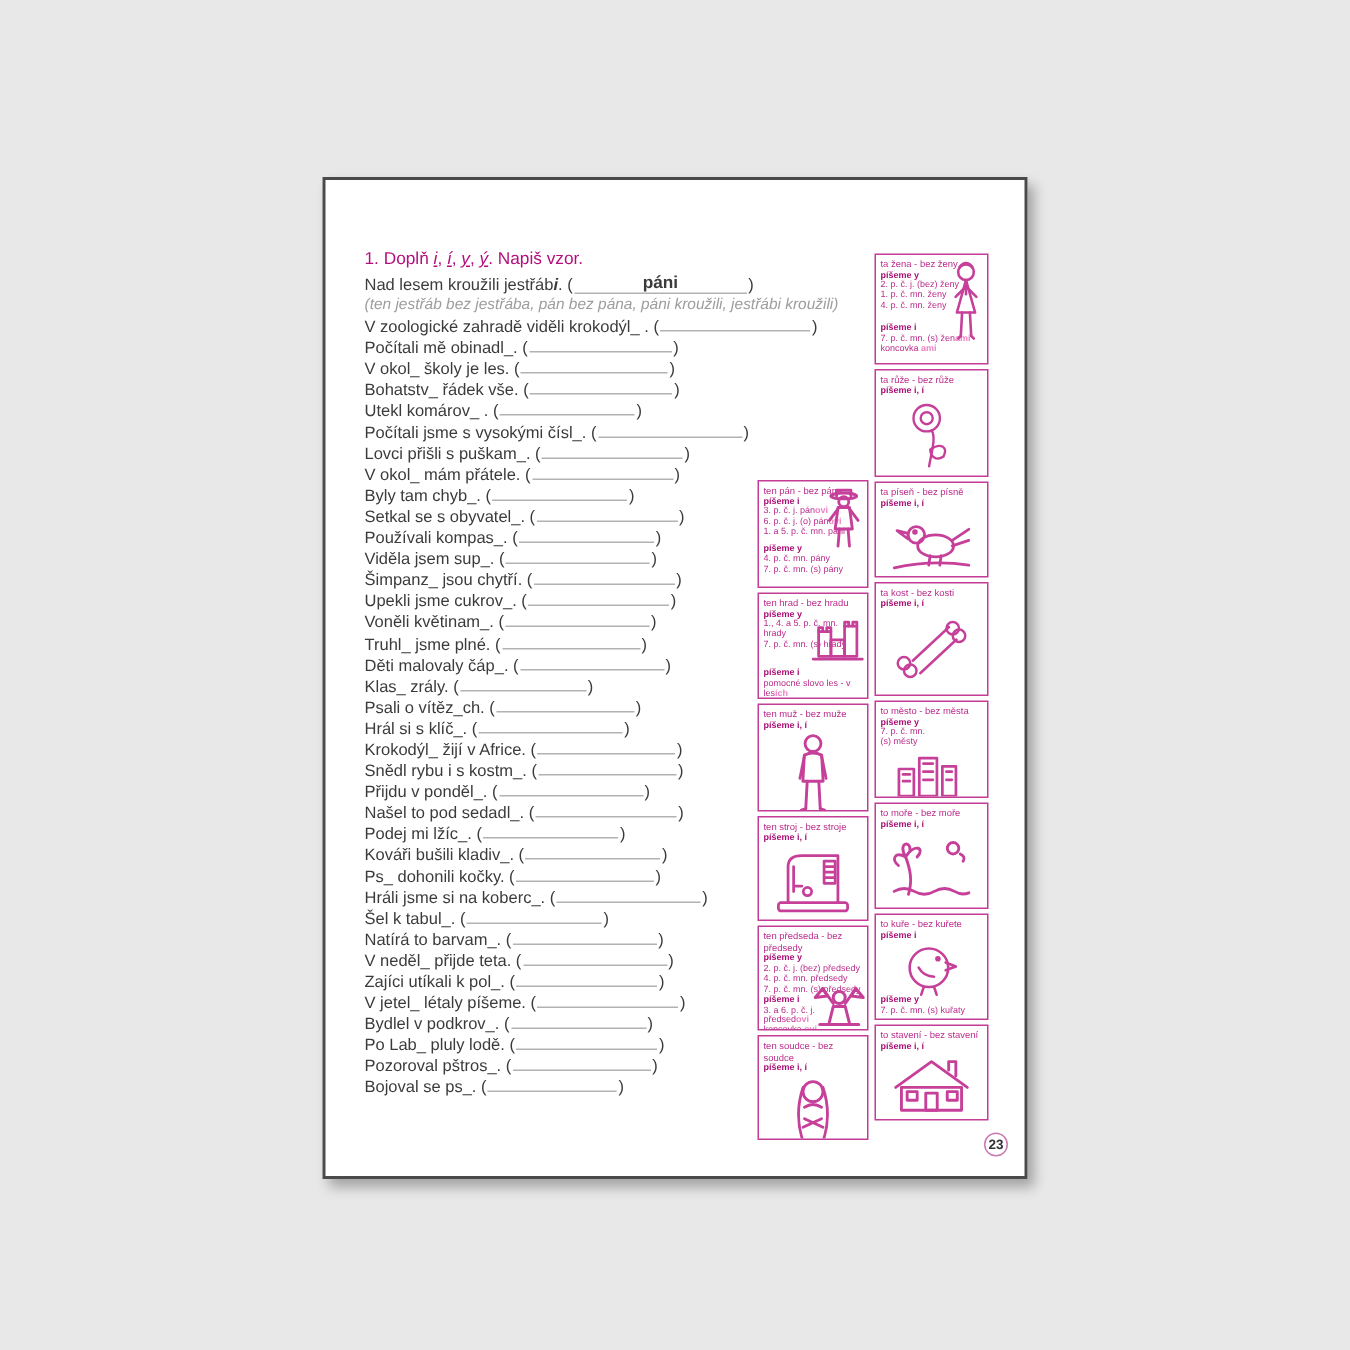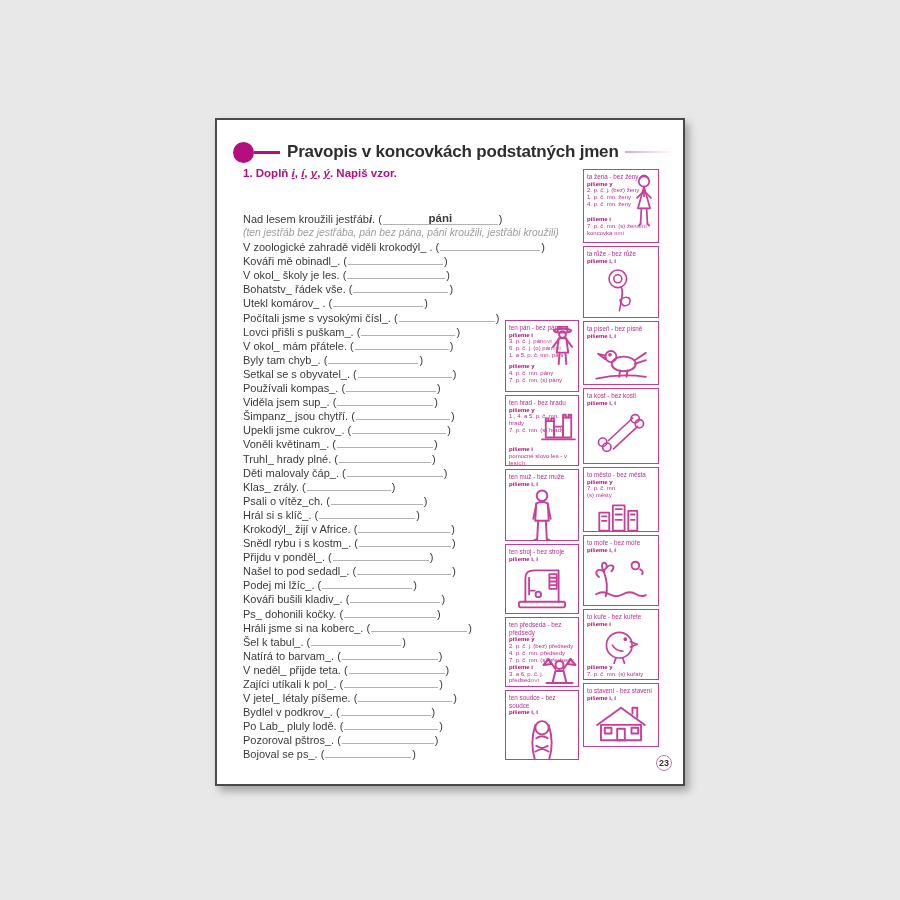--- a/index.html
+++ b/index.html
@@ -15,27 +15,27 @@
     box-shadow:4px 5px 8px rgba(0,0,0,0.30);
   }
   
   .hdr{position:absolute;left:16px;top:20px;right:8px;height:24px;display:flex;align-items:center;}
   .dot{width:21px;height:21px;border-radius:50%;background:#b40f7d;flex:0 0 auto;}
   .dash{width:26px;height:3px;background:#b40f7d;flex:0 0 auto;}
   .title{font-size:17px;font-weight:bold;color:#2e2e2e;margin:0 6px 0 7px;white-space:nowrap;letter-spacing:-0.2px;}
   .fade-rule{flex:1;height:2px;background:linear-gradient(to right,#dba8cc,rgba(219,168,204,0));}
   
   .content{position:absolute;left:26px;top:47px;width:300px;}
-  .ex-heading{font-size:11.5px;font-weight:bold;color:#b40f7d;margin-bottom:4px;white-space:nowrap;}
+  .ex-heading{font-size:11.5px;font-weight:normal;color:#b40f7d;margin-bottom:4px;white-space:nowrap;}
   .hl-letter{font-style:italic;text-decoration:underline;}
   .ex-row{font-size:11px;color:#3b3b3b;line-height:14.1px;white-space:nowrap;}
   .ex-row .paren{color:#3b3b3b;}
   .blank{display:inline-block;border-bottom:1px solid #b2b2b2;height:9px;margin:0 1px;vertical-align:baseline;}
   .example .filled{font-weight:bold;font-style:italic;}
-  .example-blank{text-align:center;height:12px;margin-top:29px;}
+  .example-blank{text-align:center;height:12px;}
   .example-blank .answer{font-weight:bold;font-size:11.5px;color:#3b3b3b;position:relative;top:-1px;}
   .hint{font-size:10.3px;font-style:italic;color:#9d9d9d;line-height:13px;white-space:nowrap;margin-bottom:1px;}
   
   .pcol{position:absolute;}
   .pcol-a{left:288px;top:200px;width:74px;}
   .pcol-b{left:366px;top:49px;width:76px;}
   .pbox{
     border:1px solid #c43c96;margin-bottom:3px;box-sizing:border-box;
     position:relative;padding:3px 3px 1px 3px;overflow:hidden;
     color:#bb2c8c;background:#fff;
@@ -56,51 +56,45 @@
     position:absolute;right:11px;bottom:13px;width:16px;height:16px;border-radius:50%;
     border:1px solid #cb7bb0;color:#333;font-size:9px;font-weight:bold;
     display:flex;align-items:center;justify-content:center;box-sizing:border-box;
   }
 </style>
 </head>
 <body>
 
 <div class="page">
 
-  <div class="hdr">
-    <span class="dot"></span>
-    <span class="dash"></span>
-    <span class="title">Pravopis v koncovkách podstatných jmen</span>
-    <span class="fade-rule"></span>
-  </div>
 
   <div class="content">
     <div class="ex-heading"><span>1. Doplň </span><span class="hl-letter">i</span><span>, </span><span class="hl-letter">í</span><span>, </span><span class="hl-letter">y</span><span>, </span><span class="hl-letter">ý</span><span>. Napiš vzor.</span></div>
 
     <div class="ex-row example"><span>Nad lesem kroužili jestřáb</span><span class="filled">i</span><span>. </span><span class="paren">(</span><span class="blank example-blank" style="width:115px"><span class="answer">páni</span></span><span class="paren">)</span></div>
 
     <div class="hint">(ten jestřáb bez jestřába, pán bez pána, páni kroužili, jestřábi kroužili)</div>
 
     <div>
         <div class="ex-row"><span>V zoologické zahradě viděli krokodýl_ . </span><span class="paren">(</span><span class="blank" style="width: 100px;"></span><span class="paren">)</span></div>
-        <div class="ex-row"><span>Kováři mě obinadl_. </span><span class="paren">(</span><span class="blank" style="width: 95px;"></span><span class="paren">)</span></div>
+        <div class="ex-row"><span>Počítali mě obinadl_. </span><span class="paren">(</span><span class="blank" style="width: 95px;"></span><span class="paren">)</span></div>
         <div class="ex-row"><span>V okol_  školy je les. </span><span class="paren">(</span><span class="blank" style="width: 98px;"></span><span class="paren">)</span></div>
         <div class="ex-row"><span>Bohatstv_  řádek vše. </span><span class="paren">(</span><span class="blank" style="width: 95px;"></span><span class="paren">)</span></div>
         <div class="ex-row"><span>Utekl komárov_ . </span><span class="paren">(</span><span class="blank" style="width: 90px;"></span><span class="paren">)</span></div>
         <div class="ex-row"><span>Počítali jsme s vysokými čísl_. </span><span class="paren">(</span><span class="blank" style="width: 96px;"></span><span class="paren">)</span></div>
         <div class="ex-row"><span>Lovci přišli s puškam_. </span><span class="paren">(</span><span class="blank" style="width: 94px;"></span><span class="paren">)</span></div>
         <div class="ex-row"><span>V okol_  mám přátele. </span><span class="paren">(</span><span class="blank" style="width: 94px;"></span><span class="paren">)</span></div>
         <div class="ex-row"><span>Byly tam chyb_. </span><span class="paren">(</span><span class="blank" style="width: 90px;"></span><span class="paren">)</span></div>
         <div class="ex-row"><span>Setkal se s obyvatel_. </span><span class="paren">(</span><span class="blank" style="width: 94px;"></span><span class="paren">)</span></div>
         <div class="ex-row"><span>Používali kompas_. </span><span class="paren">(</span><span class="blank" style="width: 90px;"></span><span class="paren">)</span></div>
         <div class="ex-row"><span>Viděla jsem sup_. </span><span class="paren">(</span><span class="blank" style="width: 96px;"></span><span class="paren">)</span></div>
         <div class="ex-row"><span>Šimpanz_  jsou chytří. </span><span class="paren">(</span><span class="blank" style="width: 94px;"></span><span class="paren">)</span></div>
         <div class="ex-row"><span>Upekli jsme cukrov_. </span><span class="paren">(</span><span class="blank" style="width: 94px;"></span><span class="paren">)</span></div>
         <div class="ex-row"><span>Voněli květinam_. </span><span class="paren">(</span><span class="blank" style="width: 96px;"></span><span class="paren">)</span></div>
-        <div class="ex-row"><span>Truhl_  hrady plné. </span><span class="paren">(</span><span class="blank" style="width: 92px;"></span><span class="paren">)</span></div>
+        <div class="ex-row"><span>Truhl_  jsme plné. </span><span class="paren">(</span><span class="blank" style="width: 92px;"></span><span class="paren">)</span></div>
         <div class="ex-row"><span>Děti malovaly čáp_. </span><span class="paren">(</span><span class="blank" style="width: 96px;"></span><span class="paren">)</span></div>
         <div class="ex-row"><span>Klas_ zrály. </span><span class="paren">(</span><span class="blank" style="width: 84px;"></span><span class="paren">)</span></div>
         <div class="ex-row"><span>Psali o vítěz_ch. </span><span class="paren">(</span><span class="blank" style="width: 92px;"></span><span class="paren">)</span></div>
         <div class="ex-row"><span>Hrál si s klíč_. </span><span class="paren">(</span><span class="blank" style="width: 96px;"></span><span class="paren">)</span></div>
         <div class="ex-row"><span>Krokodýl_ žijí v Africe. </span><span class="paren">(</span><span class="blank" style="width: 92px;"></span><span class="paren">)</span></div>
         <div class="ex-row"><span>Snědl rybu i s kostm_. </span><span class="paren">(</span><span class="blank" style="width: 92px;"></span><span class="paren">)</span></div>
         <div class="ex-row"><span>Přijdu v ponděl_. </span><span class="paren">(</span><span class="blank" style="width: 96px;"></span><span class="paren">)</span></div>
         <div class="ex-row"><span>Našel to pod sedadl_. </span><span class="paren">(</span><span class="blank" style="width: 94px;"></span><span class="paren">)</span></div>
         <div class="ex-row"><span>Podej mi lžíc_. </span><span class="paren">(</span><span class="blank" style="width: 90px;"></span><span class="paren">)</span></div>
         <div class="ex-row"><span>Kováři bušili kladiv_. </span><span class="paren">(</span><span class="blank" style="width: 90px;"></span><span class="paren">)</span></div>

